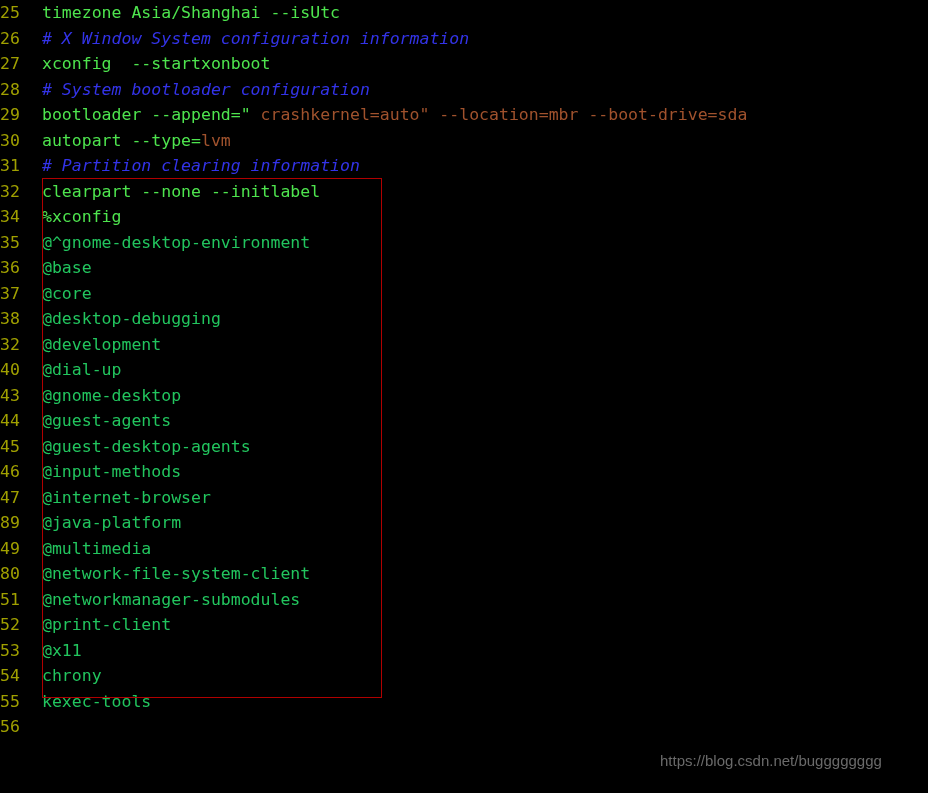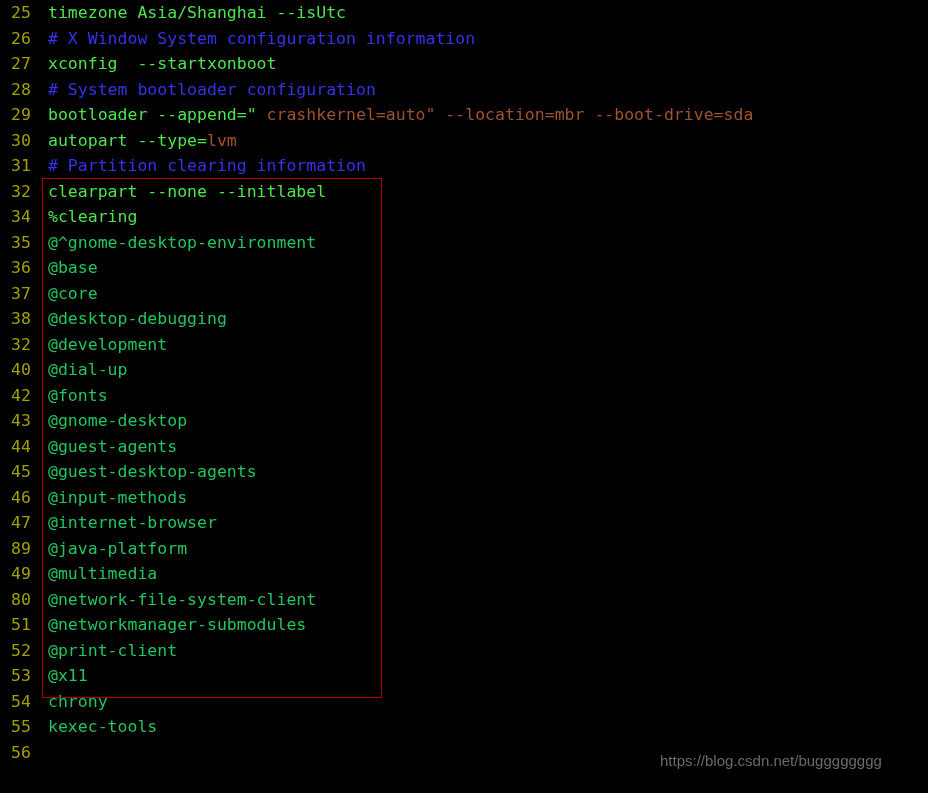--- a/index.html
+++ b/index.html
@@ -28,31 +28,30 @@
   .line {
     height: 25.5px;
     line-height: 25.5px;
     white-space: pre;
     font-size: 16.5px;
     letter-spacing: 0px;
   }
   .lineno {
     display: inline-block;
     width: 30px;
-    text-align: center;
+    text-align: left;
     color: #a0a000;
     padding-right: 0px;
-    padding-left: 6px;
   }
   .gutter-gap {
     display: inline-block;
     width: 12px;
   }
   .tok-stmt   { color: #4ee44e; }
-  .tok-cmt    { color: #3333e8; }
+  .tok-cmt    { color: #3333e8; font-style: italic; }
   .tok-val    { color: #a0522d; }
   .tok-pkg    { color: #22c55e; }
 
   .cursor {
     display: inline-block;
     width: 9px;
     height: 20px;
     background: #00e800;
     vertical-align: -4px;
   }
@@ -79,28 +78,27 @@
 
   <div class="code-area">
       <div class="line"><span class="lineno">25</span><span class="gutter-gap"></span><span><span class="tok-stmt">timezone Asia/Shanghai --isUtc</span></span></div>
       <div class="line"><span class="lineno">26</span><span class="gutter-gap"></span><span><span class="tok-cmt"># X Window System configuration information</span></span></div>
       <div class="line"><span class="lineno">27</span><span class="gutter-gap"></span><span><span class="tok-stmt">xconfig  --startxonboot</span></span></div>
       <div class="line"><span class="lineno">28</span><span class="gutter-gap"></span><span><span class="tok-cmt"># System bootloader configuration</span></span></div>
       <div class="line"><span class="lineno">29</span><span class="gutter-gap"></span><span><span class="tok-stmt">bootloader --append="</span><span class="tok-val"> crashkernel=auto" --location=mbr --boot-drive=sda</span></span></div>
       <div class="line"><span class="lineno">30</span><span class="gutter-gap"></span><span><span class="tok-stmt">autopart --type=</span><span class="tok-val">lvm</span></span></div>
       <div class="line"><span class="lineno">31</span><span class="gutter-gap"></span><span><span class="tok-cmt"># Partition clearing information</span></span></div>
       <div class="line"><span class="lineno">32</span><span class="gutter-gap"></span><span><span class="tok-stmt">clearpart --none --initlabel</span></span></div>
-      <div class="line"><span class="lineno">34</span><span class="gutter-gap"></span><span><span class="tok-stmt">%clearing</span></span></div>
+      <div class="line"><span class="lineno">34</span><span class="gutter-gap"></span><span><span class="tok-stmt">%xconfig</span></span></div>
       <div class="line"><span class="lineno">35</span><span class="gutter-gap"></span><span><span class="tok-pkg">@^gnome-desktop-environment</span></span></div>
       <div class="line"><span class="lineno">36</span><span class="gutter-gap"></span><span><span class="tok-pkg">@base</span></span></div>
       <div class="line"><span class="lineno">37</span><span class="gutter-gap"></span><span><span class="tok-pkg">@core</span></span></div>
       <div class="line"><span class="lineno">38</span><span class="gutter-gap"></span><span><span class="tok-pkg">@desktop-debugging</span></span></div>
       <div class="line"><span class="lineno">32</span><span class="gutter-gap"></span><span><span class="tok-pkg">@development</span></span></div>
       <div class="line"><span class="lineno">40</span><span class="gutter-gap"></span><span><span class="tok-pkg">@dial-up</span></span></div>
-      <div class="line"><span class="lineno">42</span><span class="gutter-gap"></span><span><span class="tok-pkg">@fonts</span></span></div>
       <div class="line"><span class="lineno">43</span><span class="gutter-gap"></span><span><span class="tok-pkg">@gnome-desktop</span></span></div>
       <div class="line"><span class="lineno">44</span><span class="gutter-gap"></span><span><span class="tok-pkg">@guest-agents</span></span></div>
       <div class="line"><span class="lineno">45</span><span class="gutter-gap"></span><span><span class="tok-pkg">@guest-desktop-agents</span></span></div>
       <div class="line"><span class="lineno">46</span><span class="gutter-gap"></span><span><span class="tok-pkg">@input-methods</span></span></div>
       <div class="line"><span class="lineno">47</span><span class="gutter-gap"></span><span><span class="tok-pkg">@internet-browser</span></span></div>
       <div class="line"><span class="lineno">89</span><span class="gutter-gap"></span><span><span class="tok-pkg">@java-platform</span></span></div>
       <div class="line"><span class="lineno">49</span><span class="gutter-gap"></span><span><span class="tok-pkg">@multimedia</span></span></div>
       <div class="line"><span class="lineno">80</span><span class="gutter-gap"></span><span><span class="tok-pkg">@network-file-system-client</span></span></div>
       <div class="line"><span class="lineno">51</span><span class="gutter-gap"></span><span><span class="tok-pkg">@networkmanager-submodules</span></span></div>
       <div class="line"><span class="lineno">52</span><span class="gutter-gap"></span><span><span class="tok-pkg">@print-client</span></span></div>

